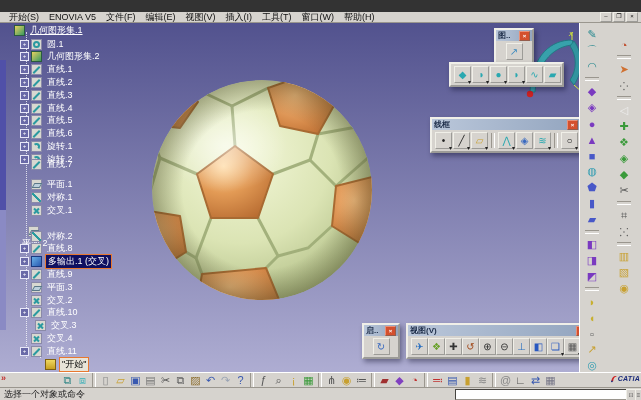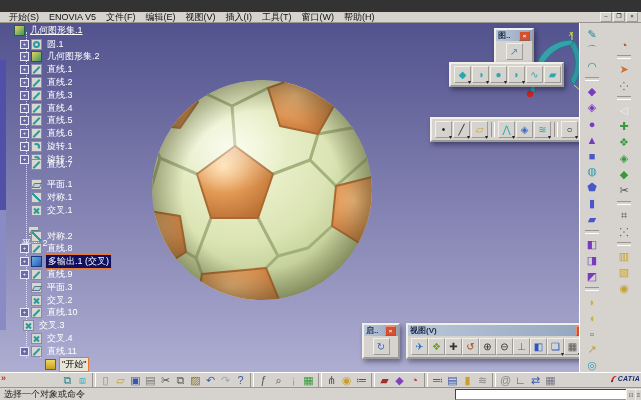--- a/index.html
+++ b/index.html
@@ -275,21 +275,21 @@
       <div class="trow" style="top: 294px; left: 20px;">
         <span class="texp" style="visibility: hidden;">+</span>
         <span class="ticon i-x"></span>
         <span class="tlabel">交叉.2</span>
       </div>
       <div class="trow" style="top: 306.8px; left: 20px;">
         <span class="texp">+</span>
         <span class="ticon i-line"></span>
         <span class="tlabel">直线.10</span>
       </div>
-      <div class="trow" style="top: 319.6px; left: 12px;">
+      <div class="trow" style="top: 319.6px; left: 24px;">
         <span class="texp" style="visibility: hidden;">+</span>
         <span class="ticon i-x"></span>
         <span class="tlabel">交叉.3</span>
       </div>
       <div class="trow" style="top: 332.4px; left: 20px;">
         <span class="texp" style="visibility: hidden;">+</span>
         <span class="ticon i-x"></span>
         <span class="tlabel">交叉.4</span>
       </div>
       <div class="trow" style="top: 345.2px; left: 20px;">
@@ -319,20 +319,24 @@
         <span class="tbtn" style="color: rgb(42, 168, 176);">◆<span class="dd">▾</span></span>
         <span class="tbtn" style="color: rgb(42, 168, 176);">◑<span class="dd">▾</span></span>
         <span class="tbtn" style="color: rgb(42, 168, 176);">●<span class="dd">▾</span></span>
         <span class="tbtn" style="color: rgb(42, 168, 176);">◗<span class="dd">▾</span></span>
         <span class="tbtn" style="color: rgb(42, 168, 176);">∿</span>
         <span class="tbtn" style="color: rgb(42, 168, 176);">▰</span>
       </div>
   </div>
 
   <div class="tb-float abs" style="left:430px;top:117px;width:148px;">
+    <div class="tb-title">
+      <span>线框</span>
+      <span class="tb-close">×</span>
+    </div>
     <div class="tb-body">
         <span class="tbtn" style="color: rgb(34, 34, 34);">•<span class="dd">▾</span></span>
         <span class="tbtn" style="color: rgb(34, 34, 34);">╱<span class="dd">▾</span></span>
         <span class="tbtn" style="color: rgb(200, 160, 48);">▱<span class="dd">▾</span></span>
         <span class="vsep"></span>
         <span class="tbtn" style="color: rgb(42, 168, 176);">⋀<span class="dd">▾</span></span>
         <span class="tbtn" style="color: rgb(58, 106, 192);">◈</span>
         <span class="tbtn" style="color: rgb(42, 168, 176);">≋<span class="dd">▾</span></span>
         <span class="vsep"></span>
         <span class="tbtn" style="color: rgb(34, 34, 34);">○<span class="dd">▾</span></span>

